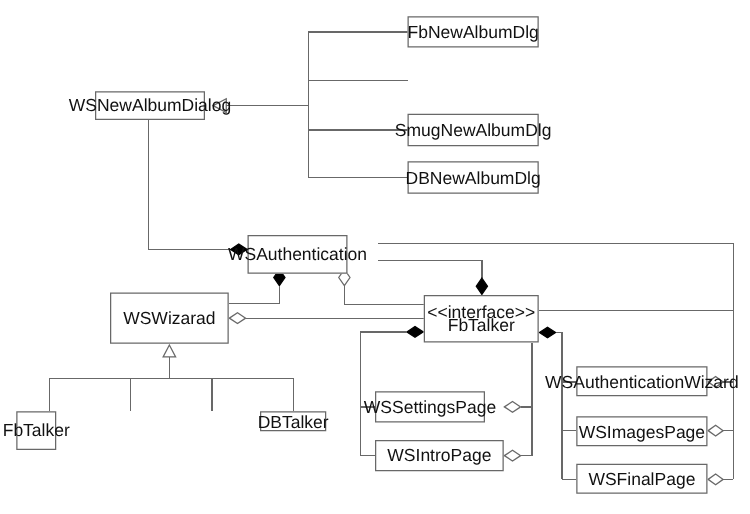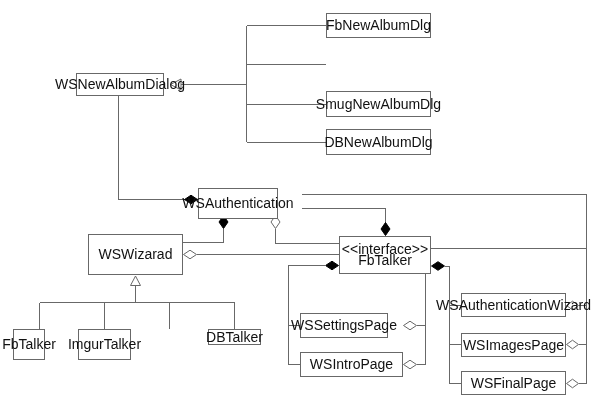--- a/index.html
+++ b/index.html
@@ -131,23 +131,20 @@
 
   <div class="cls bold" style="left:339px;top:236px;width:92px;height:38px">
     <span>&lt;&lt;interface&gt;&gt;</span>
     <span>FbTalker</span>
   </div>
 
   <div class="cls" style="left:13px;top:329px;width:32px;height:31px">
     <span>FbTalker</span>
   </div>
 
-  <div class="cls" style="left:78px;top:329px;width:53px;height:31px">
-    <span>ImgurTalker</span>
-  </div>
 
 
   <div class="cls" style="left:208px;top:329px;width:53px;height:16px">
     <span>DBTalker</span>
   </div>
 
   <div class="cls" style="left:300px;top:313px;width:88px;height:25px">
     <span>WSSettingsPage</span>
   </div>
 

